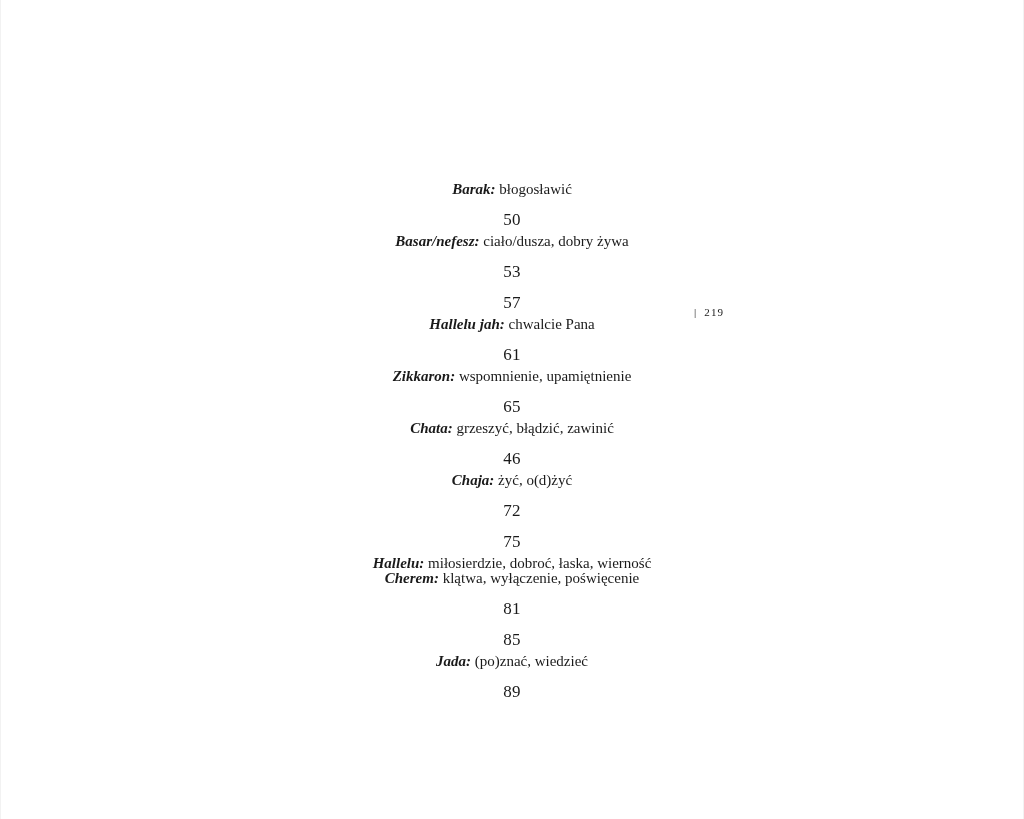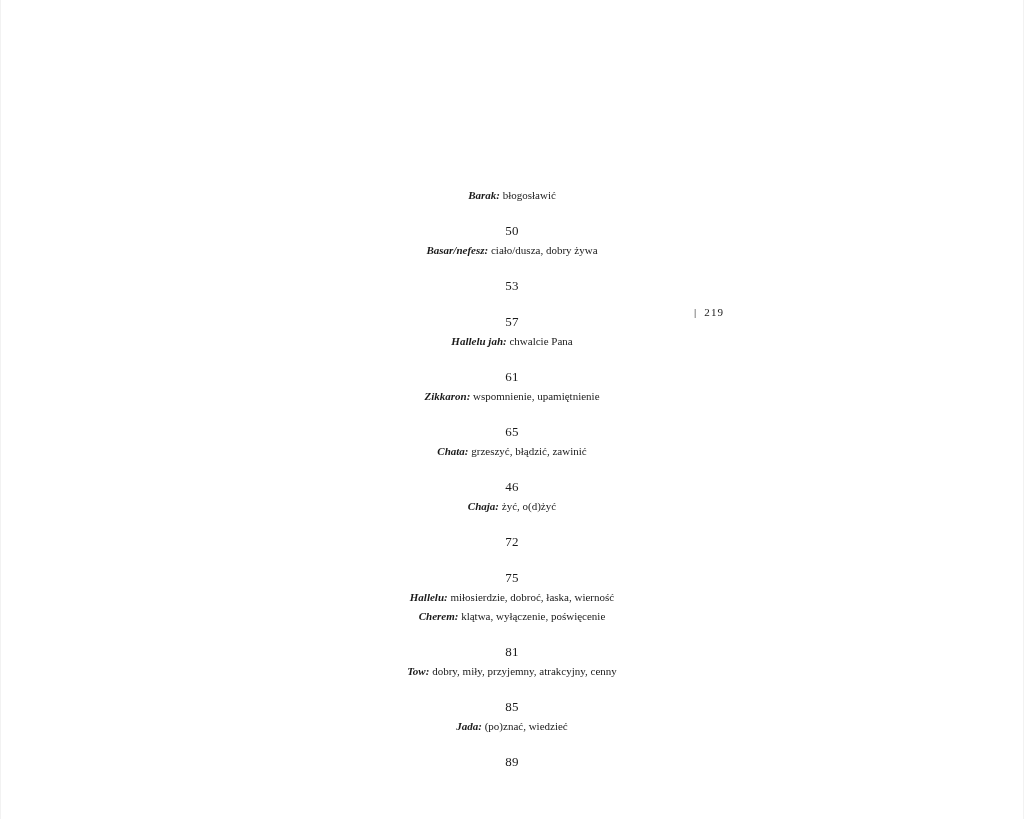--- a/index.html
+++ b/index.html
@@ -28,42 +28,42 @@
   .toc {
     position: absolute;
     left: 0;
     top: 182px;
     width: 1024px;
     text-align: center;
   }
 
   .toc-entry {
     display: block;
-    font-size: 11px;
+    font-size: 15px;
     line-height: 1.0;
-    margin: 8px;
+    margin: 0;
     padding: 0;
     white-space: nowrap;
   }
 
   .toc-entry .term {
     font-weight: bold;
     font-style: italic;
   }
 
   .toc-entry .gloss {
     font-weight: normal;
     font-style: normal;
   }
 
   .toc-page {
     display: block;
-    font-size: 13px;
+    font-size: 17px;
     line-height: 1.0;
-    margin: 23px 0 6px 0;
+    margin: 14px 0 6px 0;
     letter-spacing: 0.3px;
   }
 
   
   .folio {
     position: absolute;
     left: 694px;
     top: 306px;
     font-size: 11px;
     letter-spacing: 1.1px;
@@ -106,21 +106,20 @@
       <div class="toc-entry"><span class="term">Zikkaron:</span><span class="gloss"> wspomnienie, upamiętnienie</span></div>
       <div class="toc-page">65</div>
       <div class="toc-entry"><span class="term">Chata:</span><span class="gloss"> grzeszyć, błądzić, zawinić</span></div>
       <div class="toc-page">46</div>
       <div class="toc-entry"><span class="term">Chaja:</span><span class="gloss"> żyć, o(d)żyć</span></div>
       <div class="toc-page">72</div>
       <div class="toc-page">75</div>
       <div class="toc-entry"><span class="term">Hallelu:</span><span class="gloss"> miłosierdzie, dobroć, łaska, wierność</span></div>
       <div class="toc-entry"><span class="term">Cherem:</span><span class="gloss"> klątwa, wyłączenie, poświęcenie</span></div>
       <div class="toc-page">81</div>
-      <div class="toc-entry"><span class="term">Tow:</span><span class="gloss"> dobry, miły, przyjemny, atrakcyjny, cenny</span></div>
       <div class="toc-page">85</div>
       <div class="toc-entry"><span class="term">Jada:</span><span class="gloss"> (po)znać, wiedzieć</span></div>
       <div class="toc-page">89</div>
     </div>
 
   <div class="folio">
     <span class="rule">|</span><span>219</span>
   </div>
 
 </div>

